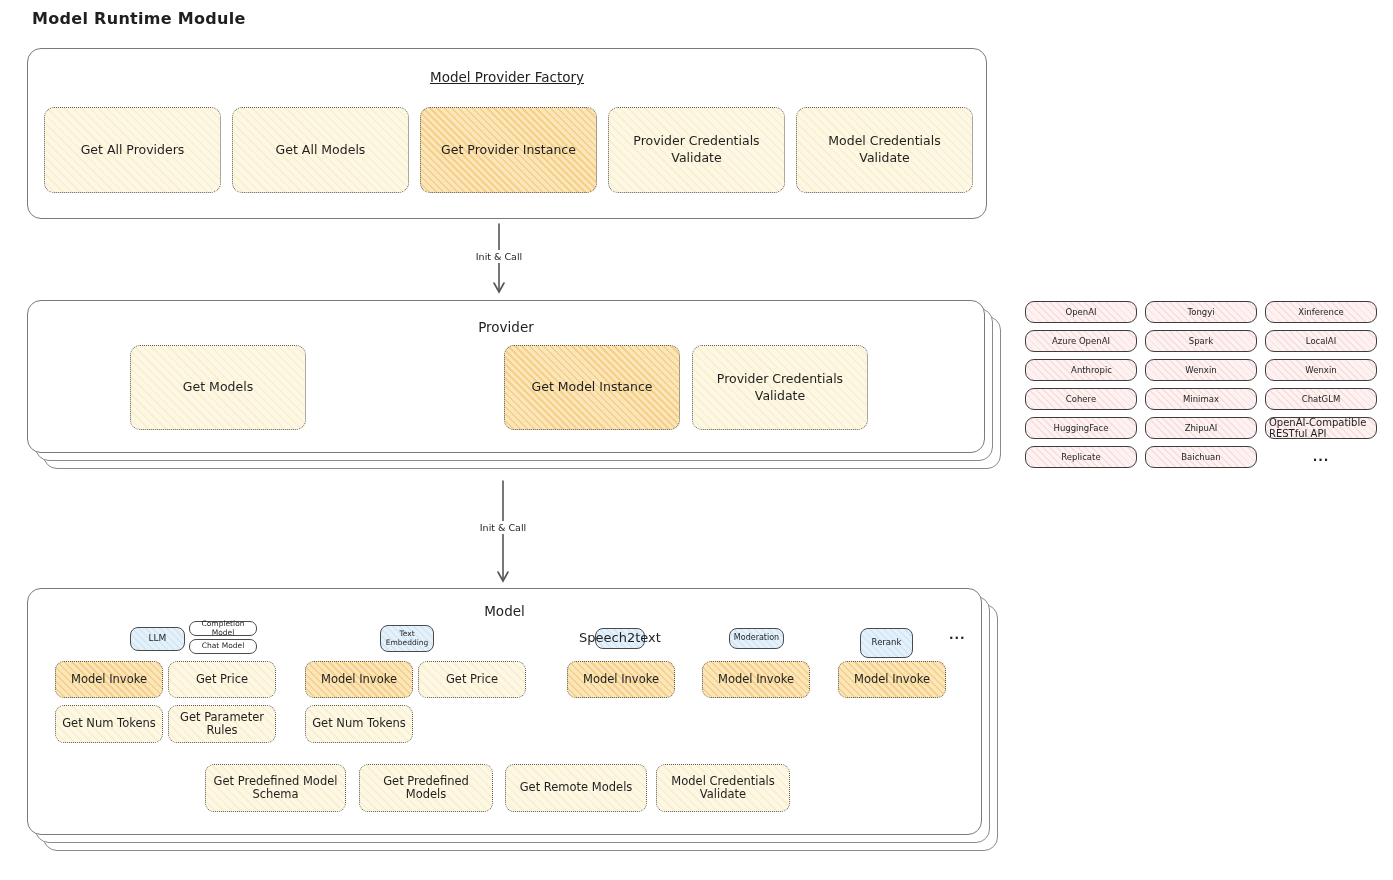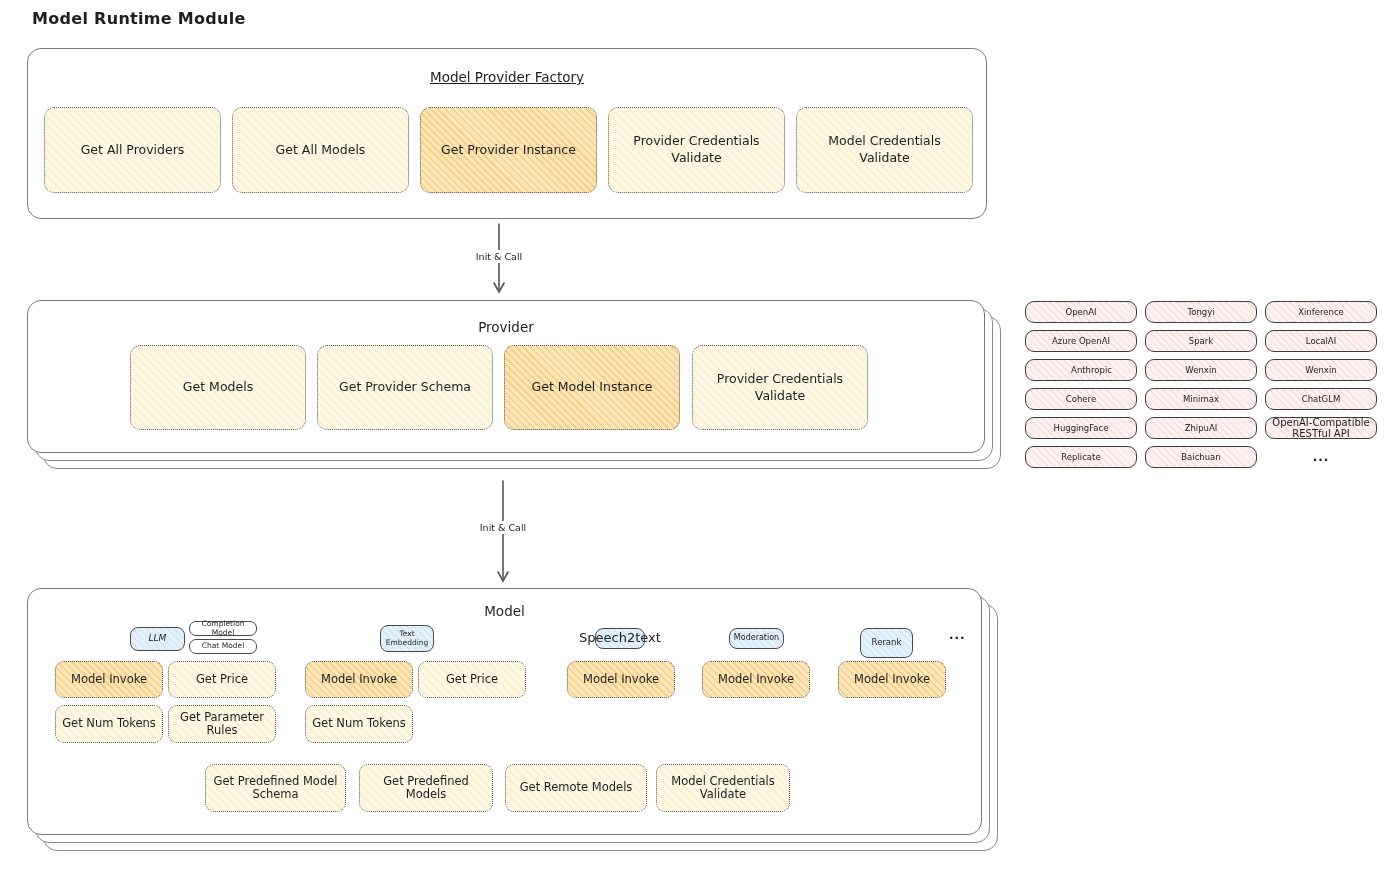--- a/index.html
+++ b/index.html
@@ -30,21 +30,21 @@
   .small-action { font-size:11.5px; line-height:1.15; border-radius:9px; }
 
   
   .tab { position:absolute; z-index:4; display:flex; align-items:center; justify-content:center;
          text-align:center; border:1.3px solid #4a4a4a; border-radius:8px; cursor:pointer; line-height:1.1; }
   .tab-blue { background:repeating-linear-gradient(45deg,#d2e7f6 0px 1.4px,#e4f1fb 1.4px 5px); }
   .tab-white { background:#ffffff; border-radius:7px; }
 
   
   .pill { position:absolute; z-index:4; display:flex; align-items:center; justify-content:center;
-          text-align:center; width:112px; height:22px; border:1.4px solid #3d3d3d; border-radius:9px;
+          width:112px; height:22px; border:1.4px solid #3d3d3d; border-radius:9px;
           font-size:8.5px; background:repeating-linear-gradient(45deg,#f8dddd 0px 1.3px,#fdf1f1 1.3px 5px);
           cursor:pointer; padding:0 3px; }
 
   .arrow-label { position:absolute; z-index:5; background:#ffffff; text-align:center;
                  font-size:9.5px; padding:1px 3px; }
   .ellipsis { position:absolute; z-index:4; font-size:12px; font-weight:700; letter-spacing:1px; }
   svg.arrow { position:absolute; z-index:3; overflow:visible; }
   svg.arrow line, svg.arrow polyline { stroke:#555555; stroke-width:1.6; fill:none; stroke-linecap:round; }
 </style>
 </head>
@@ -68,38 +68,37 @@
     <polyline points="2,59 7,68 12,59"></polyline>
   </svg>
   <div class="arrow-label" style="left:466px; top:250px; width:66px;">Init &amp; Call</div>
 
   <div class="abs stack" style="left:27px; top:300px; width:958px; height:153px;">
     <div class="layer l2"></div>
     <div class="layer l1"></div>
     <div class="front"></div>
     <div class="box-header" style="top:19px;">Provider</div>
     <div class="action hatch-light" style="left:103px; top:45px; width:176px; height:85px;">Get Models</div>
-    <div class="action hatch-light" style="left:290px; top:45px; width:176px; height:85px;">Get Provider Schema</div>
     <div class="action hatch-strong" style="left:477px; top:45px; width:176px; height:85px;">Get Model Instance</div>
     <div class="action hatch-light" style="left:665px; top:45px; width:176px; height:85px;">Provider Credentials Validate</div>
   </div>
 
   <svg class="arrow" style="left:496px; top:481px;" width="14" height="106">
     <line x1="7" y1="0" x2="7" y2="98"></line>
     <polyline points="2,91 7,100 12,91"></polyline>
   </svg>
   <div class="arrow-label" style="left:470px; top:521px; width:66px;">Init &amp; Call</div>
 
   <div class="abs stack" style="left:27px; top:588px; width:955px; height:247px;">
     <div class="layer l2"></div>
     <div class="layer l1"></div>
     <div class="front"></div>
     <div class="box-header" style="top:15px;">Model</div>
 
-    <div class="tab tab-blue" style="left:103px; top:39px; width:55px; height:24px; font-size:9px;font-style:italic;">LLM</div>
+    <div class="tab tab-blue" style="left:103px; top:39px; width:55px; height:24px; font-size:9px;">LLM</div>
     <div class="tab tab-white" style="left:162px; top:33px; width:68px; height:15px; font-size:7.5px;">Completion Model</div>
     <div class="tab tab-white" style="left:162px; top:51px; width:68px; height:15px; font-size:7.5px;">Chat Model</div>
     <div class="tab tab-blue" style="left:353px; top:37px; width:54px; height:27px; font-size:7.5px; padding:0 6px;">Text Embedding</div>
     <div class="tab tab-blue" style="left:568px; top:40px; width:50px; height:21px; font-size:13px;">Speech2text</div>
     <div class="tab tab-blue" style="left:702px; top:40px; width:55px; height:21px; font-size:8px;">Moderation</div>
     <div class="tab tab-blue" style="left:833px; top:40px; width:53px; height:30px; font-size:8.5px;">Rerank</div>
     <div class="ellipsis" style="left:922px; top:40px;">...</div>
 
     <div class="action small-action hatch-strong" style="left:28px; top:73px; width:108px; height:37px;">Model Invoke</div>
     <div class="action small-action hatch-light" style="left:141px; top:73px; width:108px; height:37px;">Get Price</div>

